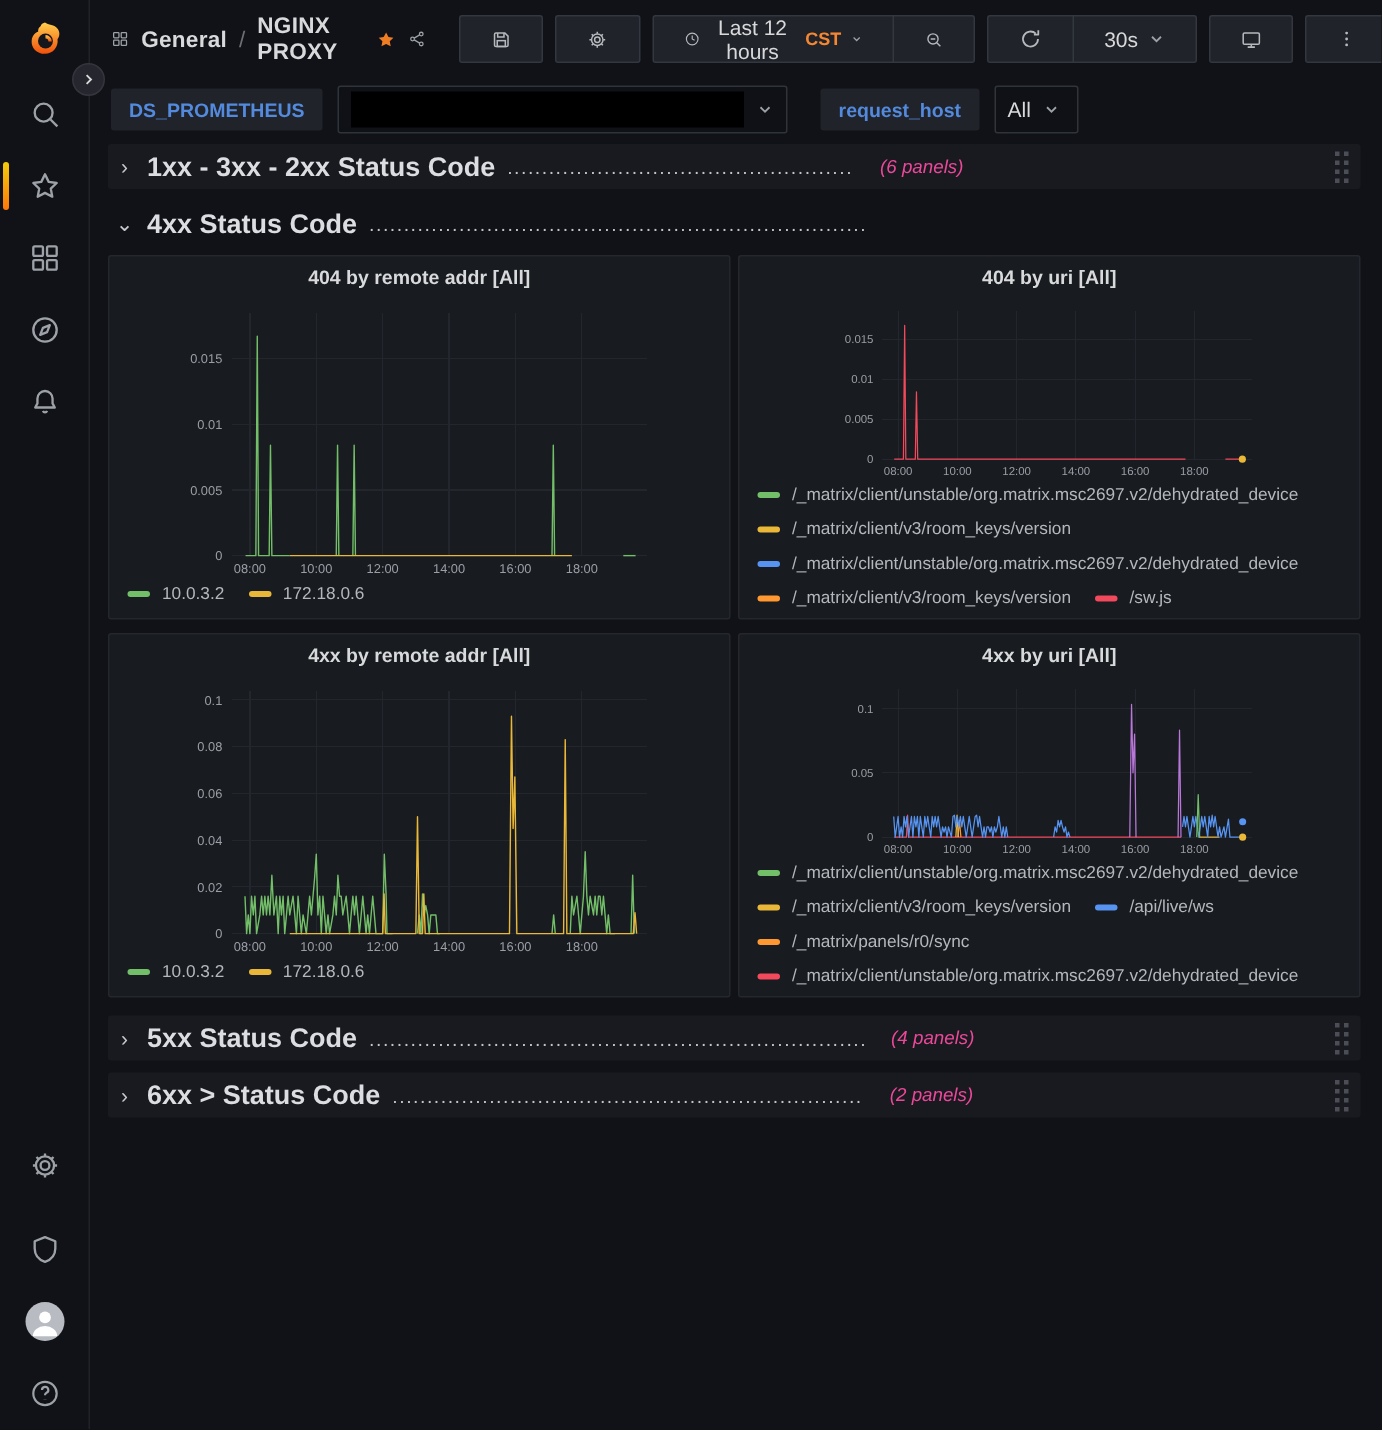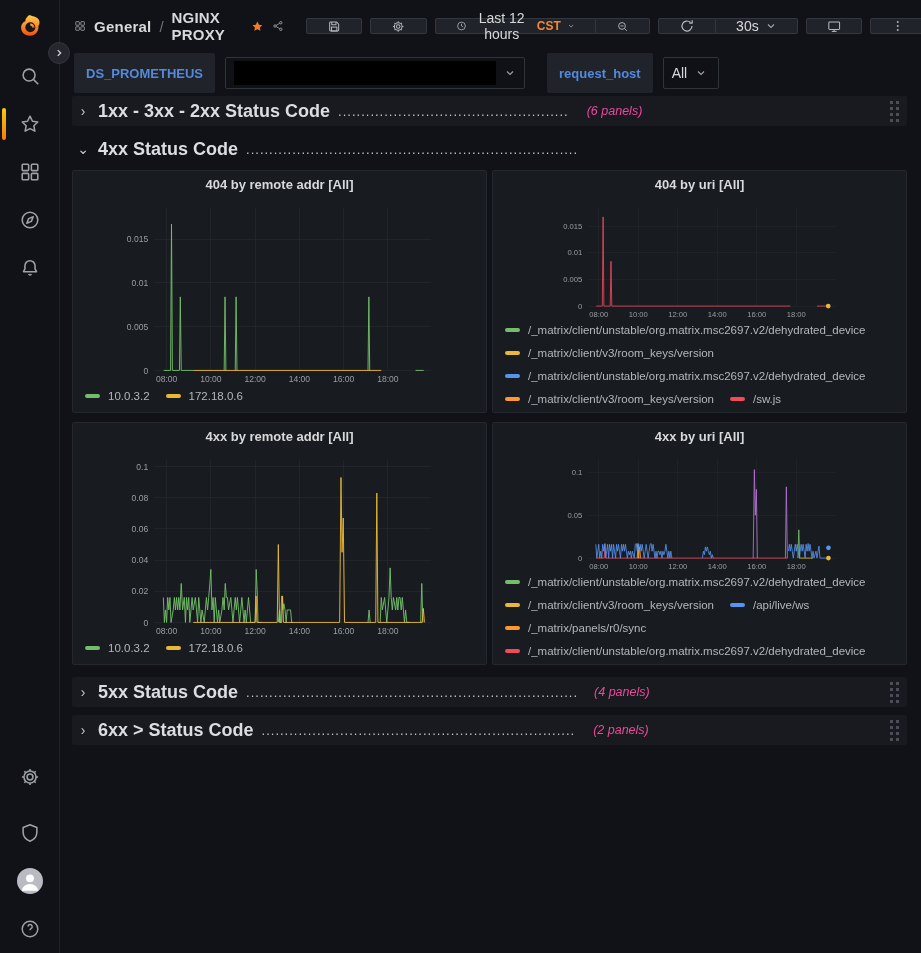--- a/index.html
+++ b/index.html
@@ -38,34 +38,34 @@
   .main { flex:1; display:flex; flex-direction:column; min-width:0; }
   .topbar {
     height:52px; display:flex; align-items:center; padding:0 14px 0 14px; gap:22px;
   }
   .crumb { display:flex; align-items:center; gap:8px; color:#d8d9da; }
   .crumb .sep { color:#6e7076; font-size:15px; }
   .crumb-text { font-size:15px; font-weight:600; letter-spacing:.2px; cursor:pointer; }
   .icon-gray { color:#9da2a8; }
   .toolbar { margin-left:auto; display:flex; align-items:center; gap:8px; }
   .tb-btn {
-    height:16px; min-width:32px; padding:0 20px; background:#202329; border:1px solid #33373f;
+    height:32px; min-width:32px; padding:0 20px; background:#202329; border:1px solid #33373f;
     border-radius:2px; color:#b6b9be; display:flex; align-items:center; justify-content:center;
     gap:6px; cursor:pointer; font-size:14px;
   }
   .tb-group { display:flex; }
   .tb-group .tb-btn:first-child { border-top-right-radius:0; border-bottom-right-radius:0; }
   .tb-group .tb-btn:last-child { border-top-left-radius:0; border-bottom-left-radius:0; border-left:none; }
   .time-text { color:#d8d9da; font-weight:500; }
   .tz { color:#f58733; font-weight:700; font-size:12px; }
   .caret { color:#9da2a8; }
   
   .submenu { height:42px; display:flex; align-items:center; padding:0 14px; gap:10px; }
   .var-chip {
-    height:40px; display:flex; align-items:center; padding:0 12px; background:#202329;
+    height:28px; display:flex; align-items:center; padding:0 12px; background:#202329;
     border-radius:2px; color:#538ade; font-weight:600; font-size:13px; cursor:pointer;
   }
   .var-value {
     height:32px; display:flex; align-items:center; background:#0f1116; border:1px solid #2f343b;
     border-radius:2px; padding:0 8px; gap:8px; cursor:pointer;
   }
   .redacted { width:262px; height:24px; background:#000; }
   .var-value.small { min-width:56px; color:#d8d9da; font-size:14px; }
   
   .content { flex:1; padding:2px 14px 0 12px; overflow:hidden; }

